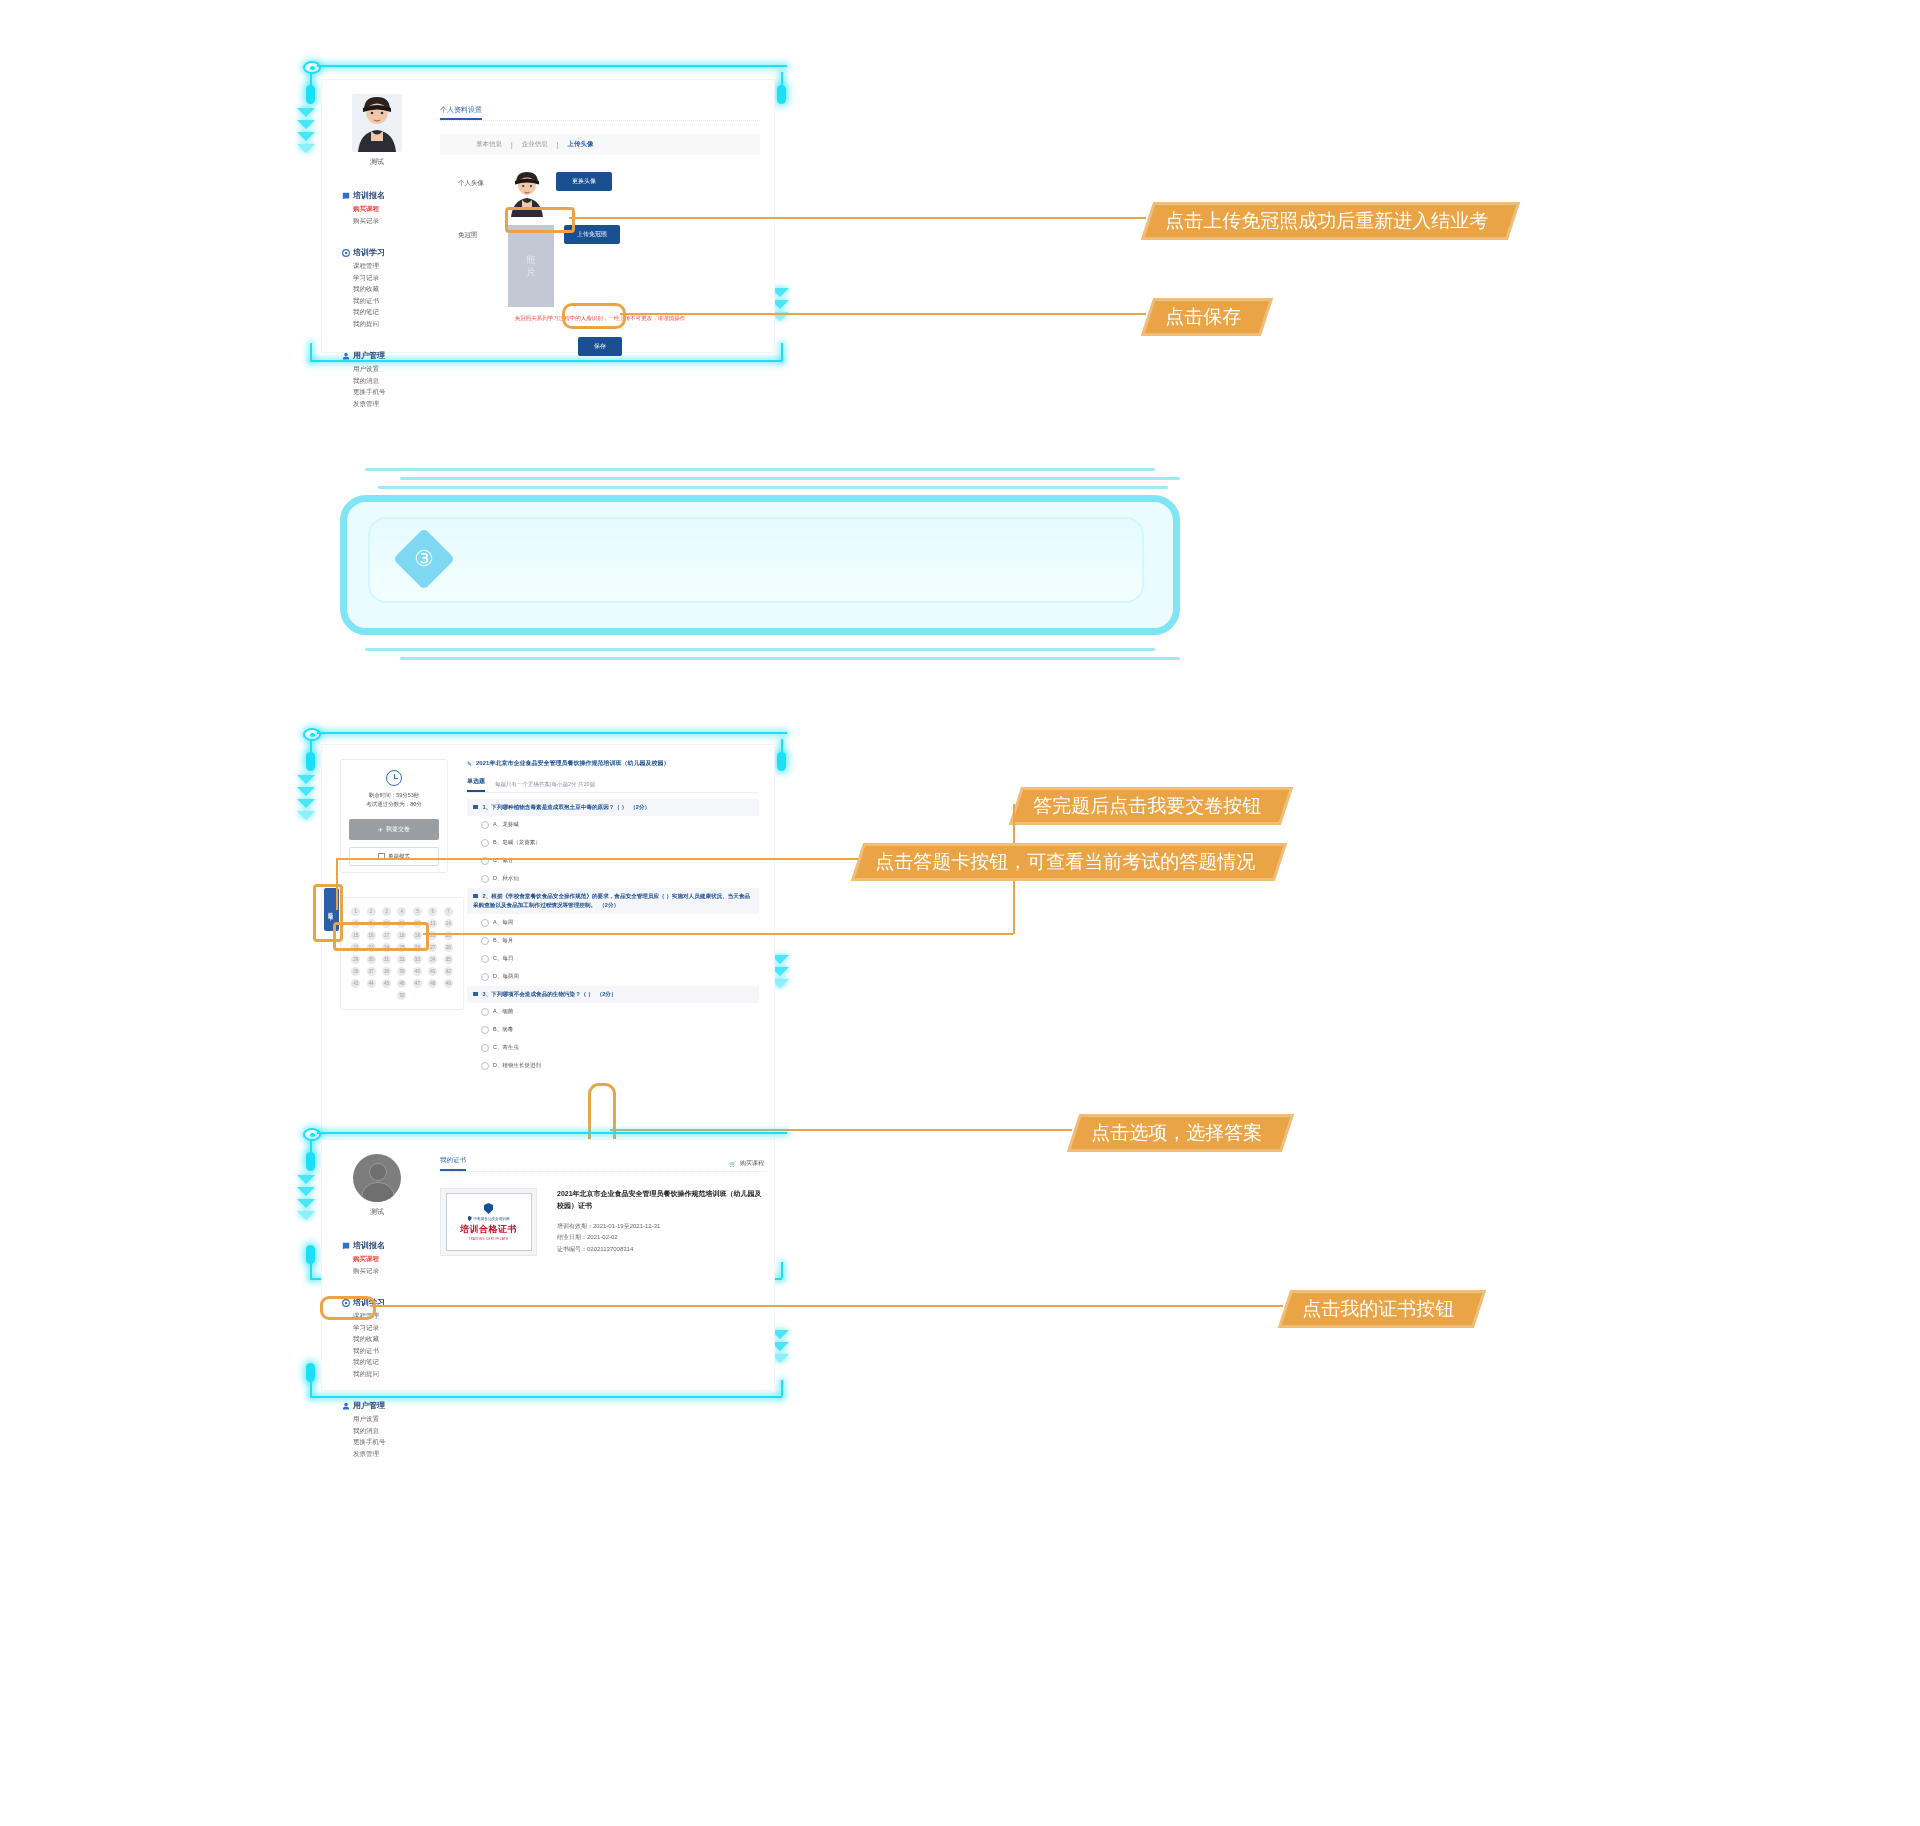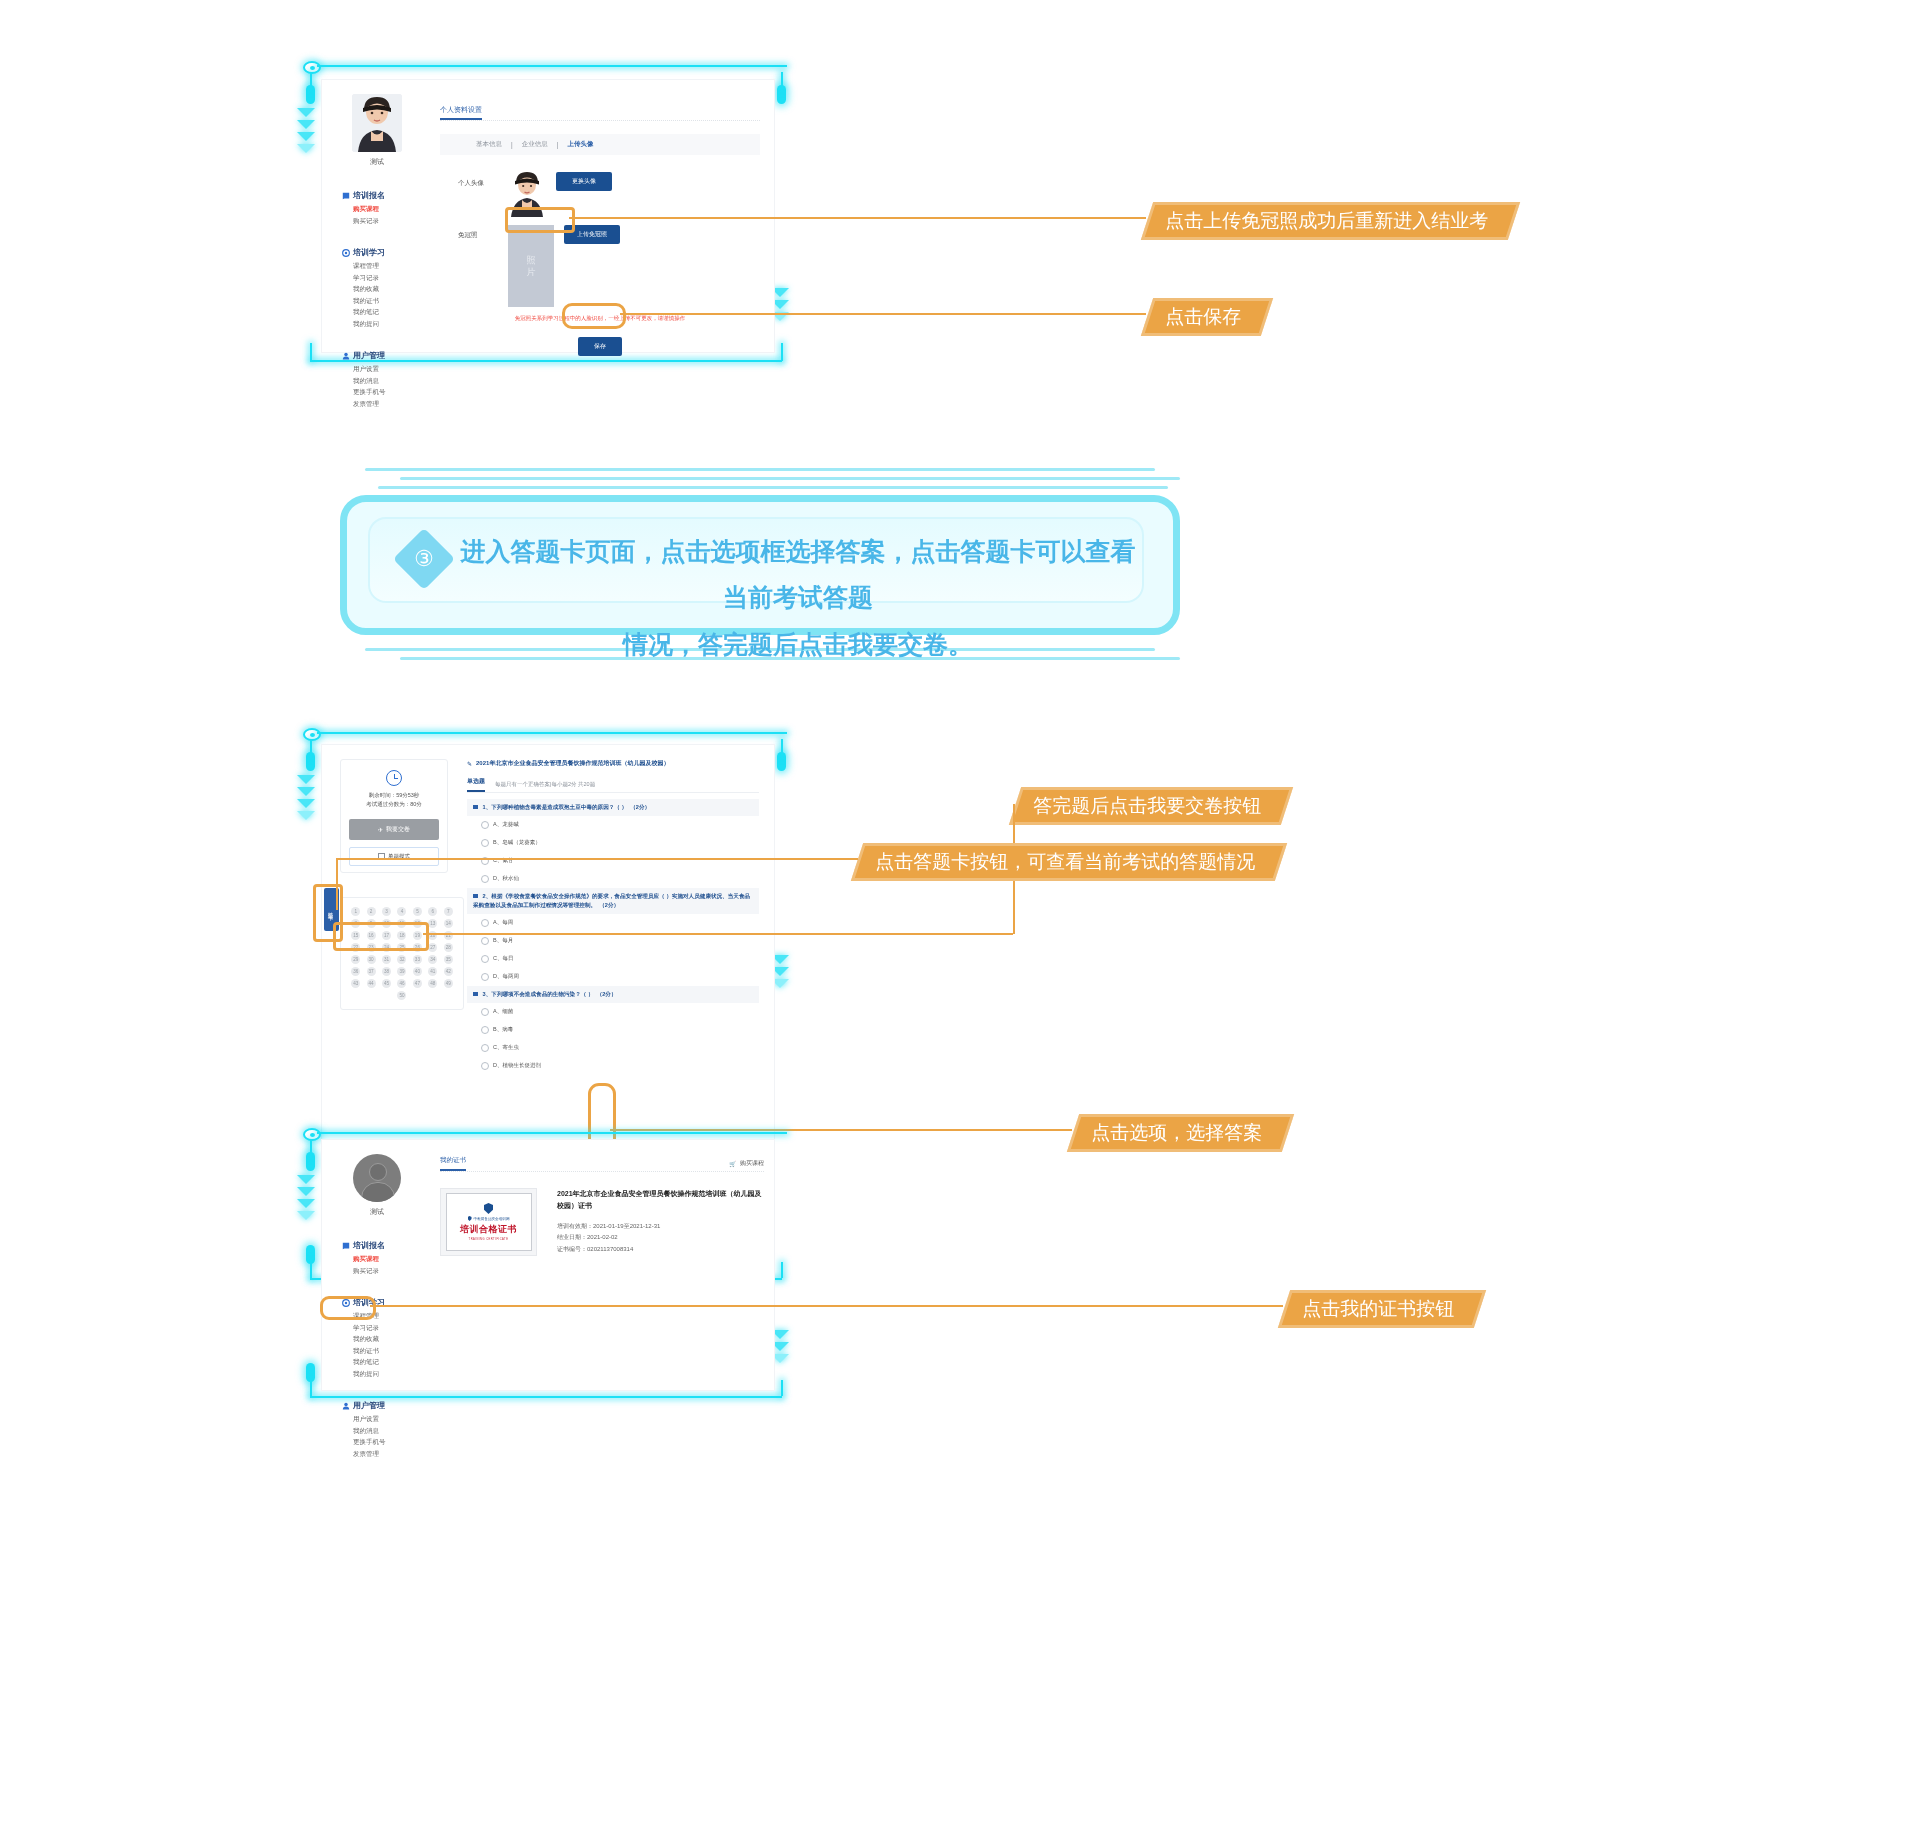--- a/index.html
+++ b/index.html
@@ -257,24 +257,20 @@
 <div class="banner-wrap" style="left:340px;top:465px;width:840px;height:200px;">
   <div class="bl" style="left:25px;top:3px;width:790px;"></div>
   <div class="bl" style="left:60px;top:12px;width:780px;"></div>
   <div class="bl" style="left:38px;top:21px;width:790px;"></div>
   <div class="bl" style="left:25px;top:183px;width:790px;"></div>
   <div class="bl" style="left:60px;top:192px;width:780px;"></div>
   <div class="bcard" style="left:0px;top:30px;width:826px;height:126px;"></div>
   <div class="bcard-in" style="left:28px;top:52px;width:776px;height:86px;"></div>
   <div class="bnum" style="left:62px;top:72px;">
     <span>③</span>
-  </div>
-  <div class="btext" style="left:118px;top:63px;width:680px;">
-    <div>进入答题卡页面，点击选项框选择答案，点击答题卡可以查看当前考试答题</div>
-    <div>情况，答完题后点击我要交卷。</div>
   </div>
 </div>
 
 <div class="frame">
   <div class="fdot" style="left:303px;top:728px;"></div>
   <div class="fline h" style="left:317px;top:732px;width:470px;"></div>
   <div class="fcap" style="left:306px;top:752px;"></div>
   <div class="fcap" style="left:777px;top:752px;"></div>
   <div class="fline v" style="left:310px;top:739px;height:16px;"></div>
   <div class="fline v" style="left:781px;top:739px;height:16px;"></div>

